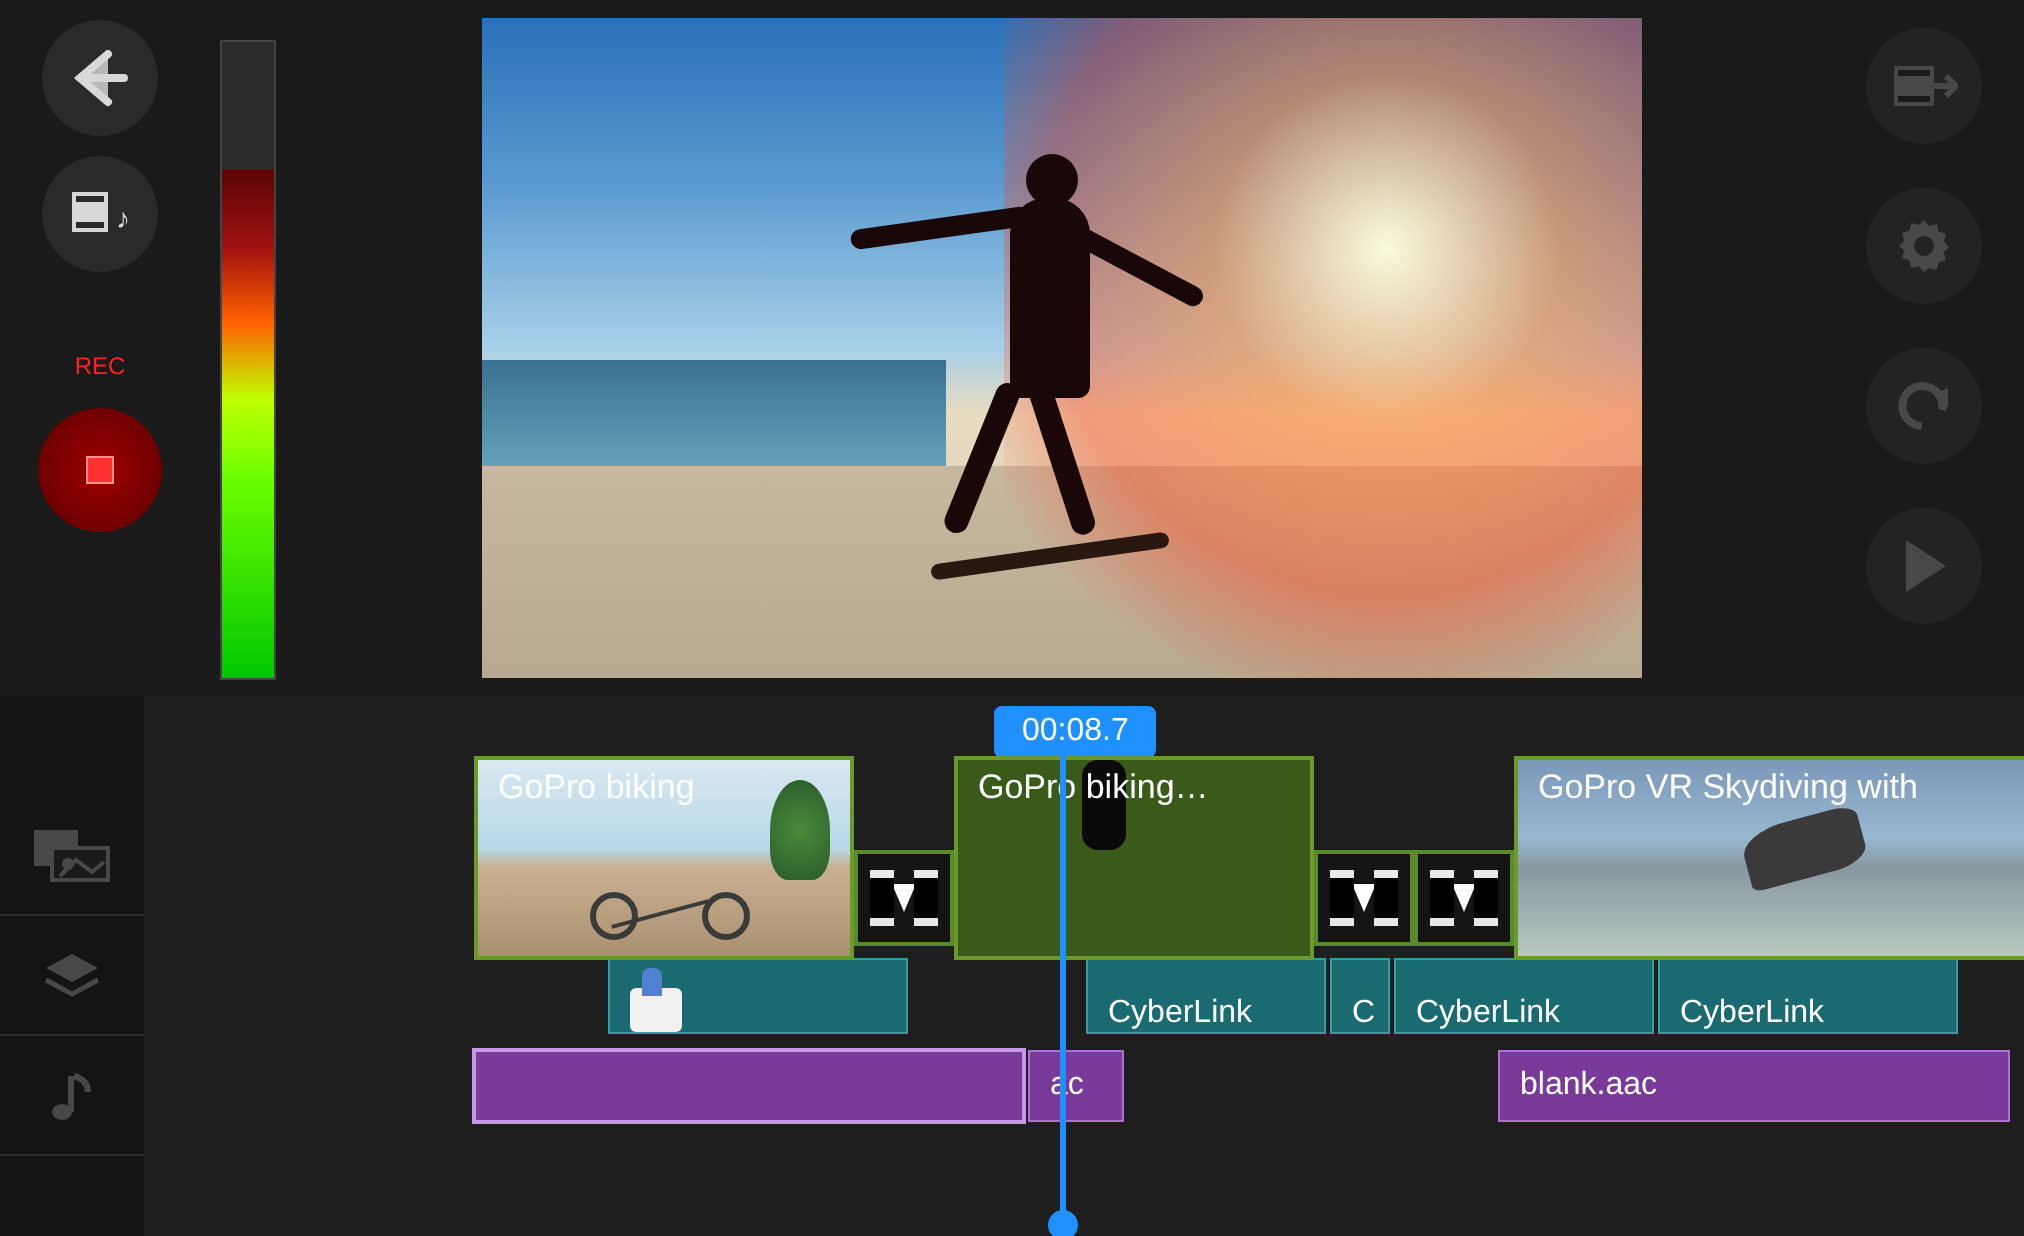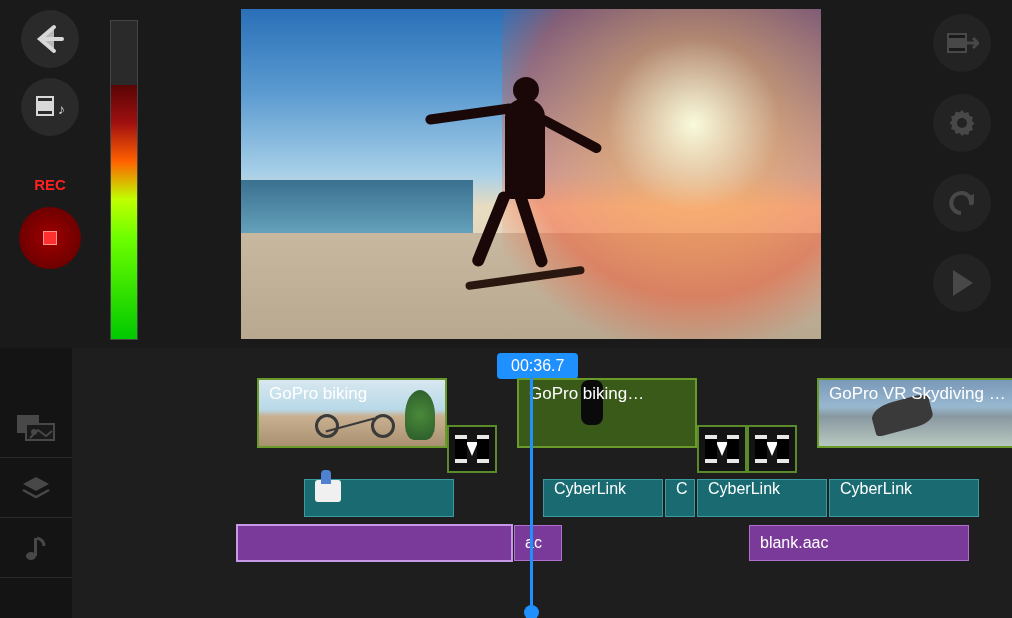--- a/index.html
+++ b/index.html
@@ -34,22 +34,22 @@
   border-radius: 50%;
   background: #2a2a2a;
   display: flex;
   align-items: center;
   justify-content: center;
   cursor: pointer;
 }
 
 .rec-label {
   color: #ff2020;
-  font-size: 15px;
-  font-weight: bold;
+  font-size: 12px;
+  font-weight: normal;
   margin-top: 30px;
 }
 
 .rec-btn {
   width: 62px;
   height: 62px;
   border-radius: 50%;
   background: radial-gradient(circle, #a00000 0%, #5a0000 100%);
   display: flex;
   align-items: center;
@@ -252,26 +252,25 @@
 
 .video-track {
   height: 95px;
   display: flex;
   padding-left: 165px;
   gap: 0;
   position: relative;
 }
 
 .clip {
-  height: 70px;
+  height: 102px;
   border: 2px solid #6a9a2a;
   background: #3a5a1a;
   position: relative;
   overflow: hidden;
-  margin-left: 20px;
 }
 .clip-label {
   position: absolute;
   top: 4px;
   left: 10px;
   right: 6px;
   font-size: 17px;
   color: #fff;
   white-space: nowrap;
   overflow: hidden;
@@ -340,21 +339,21 @@
   display: flex;
   padding-left: 232px;
   margin-top: 6px;
   gap: 2px;
 }
 .sticker-clip {
   height: 38px;
   background: #1a6a72;
   border: 1px solid #3a9aa2;
   display: flex;
-  align-items: flex-start;
+  align-items: flex-end;
   padding: 0 10px;
   font-size: 16px;
   gap: 8px;
 }
 
 .thumbs-up {
   width: 26px; height: 22px;
   background: #f0f0f0;
   border-radius: 3px;
   position: relative;
@@ -488,21 +487,21 @@
       <svg width="24" height="28" viewBox="0 0 24 28">
         <ellipse cx="7" cy="22" rx="5" ry="4" class="dim"></ellipse>
         <rect x="10" y="4" width="3" height="18" class="dim"></rect>
         <path d="M13 4 Q20 6 20 12" stroke="#484848" stroke-width="3" fill="none"></path>
       </svg>
     </div>
     <div class="tool-tab"></div>
   </div>
 
   <div class="timeline">
-    <div class="timecode-tab">00:36.7</div>
+    <div class="timecode-tab">00:08.7</div>
 
     <div class="video-track">
       <div class="clip c1">
         <div class="clip-thumb">
           <div class="tree"></div>
           <div class="bike">
               <div class="wheel w1"></div>
               <div class="wheel w2"></div>
               <div class="frame"></div>
             </div>
@@ -566,20 +565,20 @@
     </div>
 
     <div class="audio-track">
       <div class="audio-clip sel" style="width:275px">
         <span></span>
       </div>
       <div class="audio-clip" style="width:48px">
         <span>ac</span>
       </div>
       <div style="width:183px"></div>
-      <div class="audio-clip" style="width:220px">
+      <div class="audio-clip" style="width:256px">
         <span>blank.aac</span>
       </div>
     </div>
 
     <div class="playhead"></div>
   </div>
 </div>
 
 </body></html>

